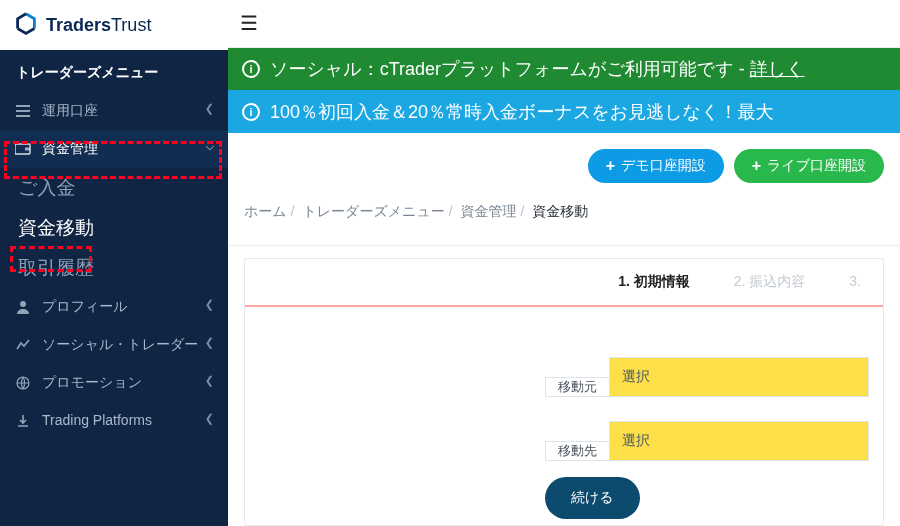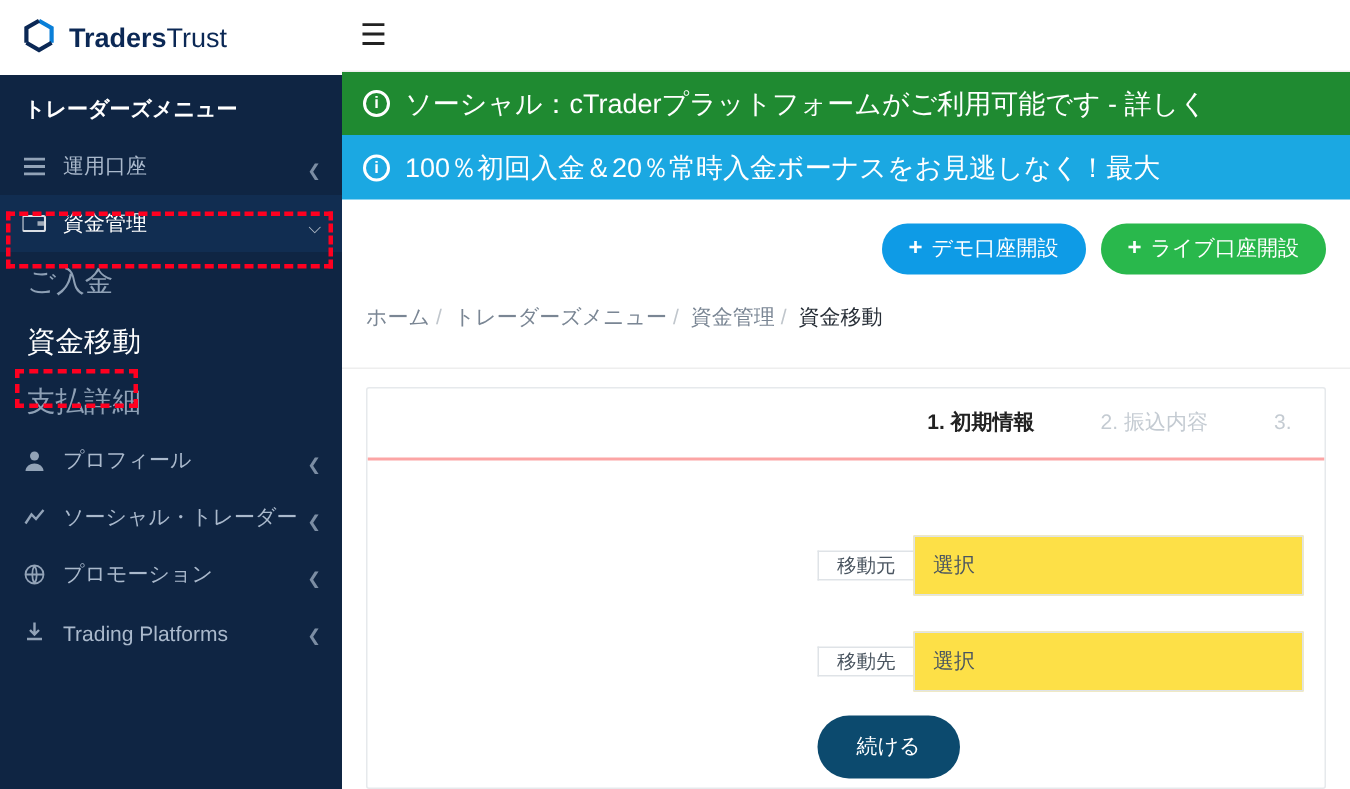--- a/index.html
+++ b/index.html
@@ -5,56 +5,56 @@
   * { box-sizing: border-box; margin: 0; padding: 0; }
   body { font-family: "Hiragino Kaku Gothic ProN", "Yu Gothic", Meiryo, sans-serif; font-size: 14px; color: #333; overflow: hidden; width: 900px; height: 526px; position: relative; }
   .app { display: flex; height: 526px; }
   .sidebar { width: 228px; background: #0f2543; color: #c8d4e0; flex-shrink: 0; display: flex; flex-direction: column; }
   .logo-bar { height: 50px; background: #fff; display: flex; align-items: center; padding-left: 12px; }
   .logo-svg { width: 28px; height: 28px; margin-right: 6px; }
   .logo-text { font-size: 18px; font-weight: 700; color: #0b2855; }
   .logo-text .light { font-weight: 400; }
   .side-title { padding: 14px 16px 10px; font-size: 14px; font-weight: 700; color: #fff; }
   .nav { list-style: none; }
-  .nav-item { display: flex; align-items: flex-end; padding: 10px 14px; color: #aab9cc; font-size: 14px; position: relative; cursor: pointer; }
+  .nav-item { display: flex; align-items: flex-start; padding: 10px 14px; color: #aab9cc; font-size: 14px; position: relative; cursor: pointer; }
   .nav-item .ico { width: 18px; height: 18px; margin-right: 10px; display: inline-flex; align-items: center; justify-content: center; opacity: .85; }
   .nav-item .chev { margin-left: auto; font-size: 11px; opacity: .7; }
   .nav-item.active { background: #112d51; color: #fff; }
   .nav-sub { list-style: none; }
   .nav-sub li { padding: 7px 14px 7px 18px; color: #8ea0b5; font-size: 19px; cursor: pointer; }
   .nav-sub li.selected { color: #fff; }
   .highlight-parent { position: absolute; left: 4px; top: 141px; width: 218px; height: 38px; border: 3px dashed #ff0020; pointer-events: none; }
   .highlight-sub { position: absolute; left: 10px; top: 246px; width: 82px; height: 26px; border: 3px dashed #ff0020; pointer-events: none; }
 
   .main { flex: 1; display: flex; flex-direction: column; min-width: 0; }
   .topbar { height: 50px; display: flex; align-items: center; padding: 0 12px; border-bottom: 1px solid #eee; }
   .hamburger { font-size: 20px; color: #222; cursor: pointer; }
 
   .banner { display: flex; align-items: center; color: #fff; padding: 10px 14px; font-size: 18px; white-space: nowrap; overflow: hidden; }
   .banner.green { background: #1f8a31; }
   .banner.blue { background: #1ba8e2; }
   .banner .info-ico { width: 18px; height: 18px; border: 2px solid #fff; border-radius: 50%; display: inline-flex; align-items: center; justify-content: center; font-size: 11px; font-weight: 700; margin-right: 10px; flex-shrink: 0; }
-  .banner .underline { }
+  .banner .underline { text-decoration: underline; }
 
   .action-row { display: flex; justify-content: flex-end; gap: 10px; padding: 16px 16px 10px; }
   .pill-btn { border: none; border-radius: 20px; padding: 8px 18px; font-size: 14px; color: #fff; display: inline-flex; align-items: center; gap: 6px; cursor: pointer; }
   .pill-btn.demo { background: #0e9be6; }
   .pill-btn.live { background: #29b84c; }
   .pill-btn .plus { font-size: 16px; font-weight: 700; line-height: 1; }
 
   .crumbs { padding: 10px 16px 24px; color: #7a8694; font-size: 14px; border-bottom: 1px solid #eee; }
   .crumbs .sep { margin: 0 4px; color: #c0c6cc; }
   .crumbs .cur { color: #262d36; }
 
   .card { margin: 12px 16px 0; border: 1px solid #e6e9ec; border-radius: 2px; background: #fff; overflow: hidden; }
   .steps { display: flex; justify-content: flex-end; border-bottom: 2px solid #fca5a5; padding: 14px 0; }
   .step { padding: 0 22px; font-size: 14px; color: #c4cbd2; }
   .step.active { color: #222; font-weight: 600; }
   .form-area { padding: 26px 0 20px 300px; }
-  .form-row { display: flex; align-items: center; margin-bottom: 16px; margin-top: 24px; }
+  .form-row { display: flex; align-items: flex-end; margin-bottom: 16px; margin-top: 24px; }
   .form-row .lbl { width: 64px; background: #fff; border: 1px solid #dfe3e7; border-right: none; display: flex; align-items: center; justify-content: center; font-size: 13px; color: #4a5560; }
   .form-row .sel { border: 1px solid #dfe3e7; padding: 10px 12px; min-width: 260px; font-size: 14px; color: #4a5560; background: #fde047; }
   .continue { background: #0c4a6e; color: #fff; border: none; border-radius: 22px; padding: 12px 26px; font-size: 14px; cursor: pointer; margin-left: 0; }
 </style>
 </head>
 <body>
 
 <div class="app">
   <aside class="sidebar">
     <div class="logo-bar">
@@ -90,21 +90,21 @@
               <rect x="0" y="1" width="15" height="10" rx="1" fill="none" stroke="#fff" stroke-width="1.4"></rect>
               <rect x="10" y="4.5" width="5" height="3" fill="#fff" opacity=".7"></rect>
             </svg>
           </span>
         <span>資金管理</span>
         <span class="chev">⌵</span>
       </li>
       <ul class="nav-sub">
         <li><span>ご入金</span></li>
         <li class="selected"><span>資金移動</span></li>
-        <li><span>支払詳細</span></li>
+        <li><span>取引履歴</span></li>
       </ul>
       <li class="nav-item">
         <span class="ico">
             <svg width="14" height="14" viewBox="0 0 14 14" fill="#aab9cc">
               <circle cx="7" cy="4" r="3"></circle>
               <path d="M1 14c0-3 3-5 6-5s6 2 6 5"></path>
             </svg>
           </span>
         <span>プロフィール</span>
         <span class="chev">❮</span>

